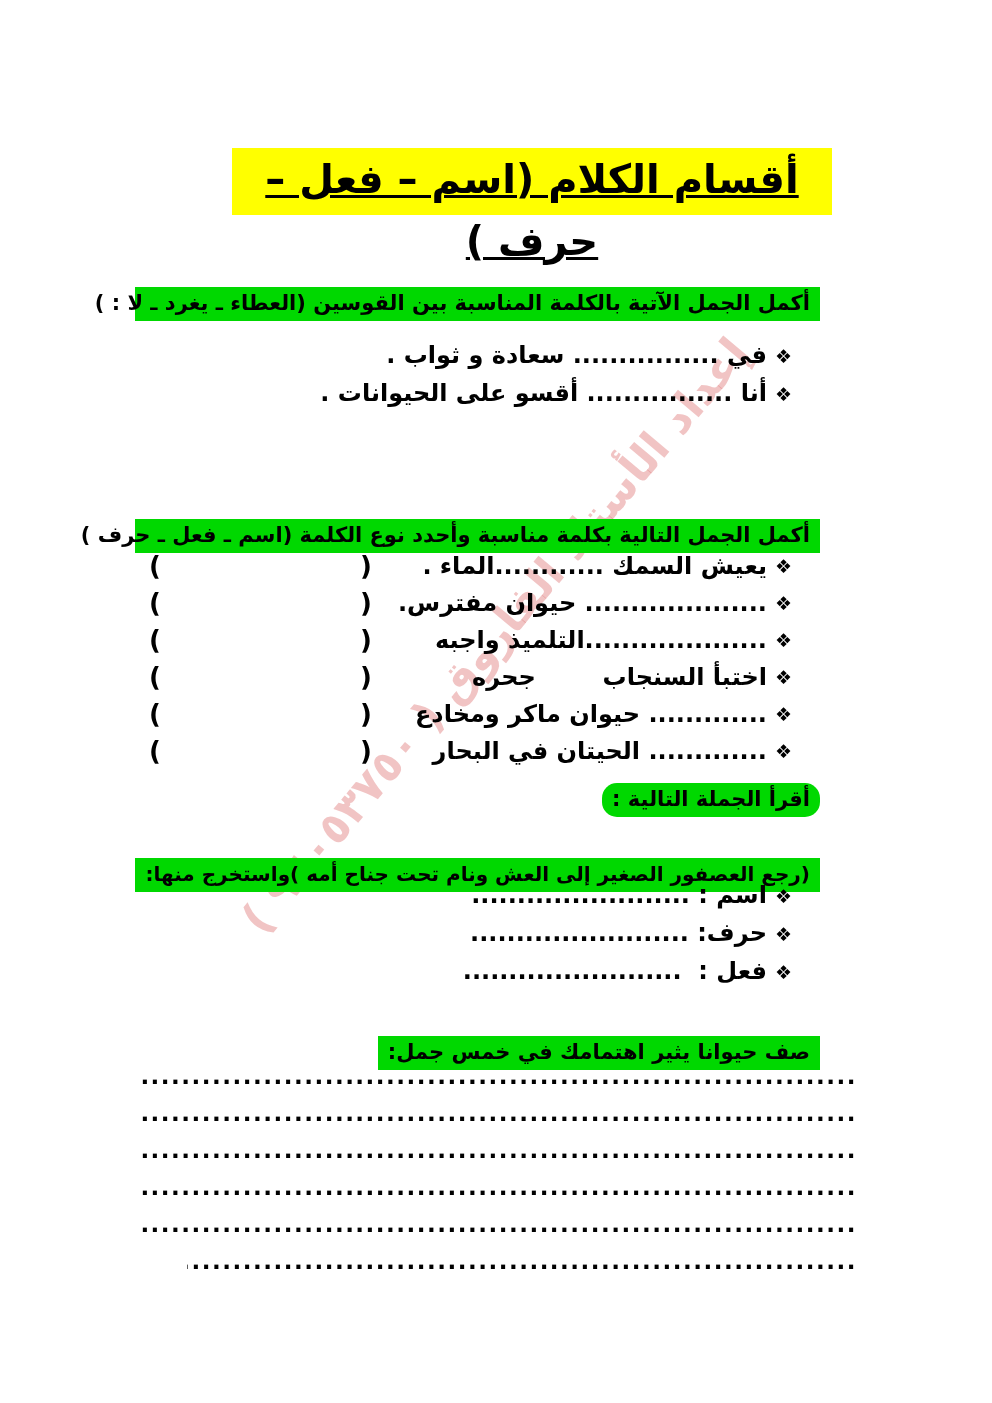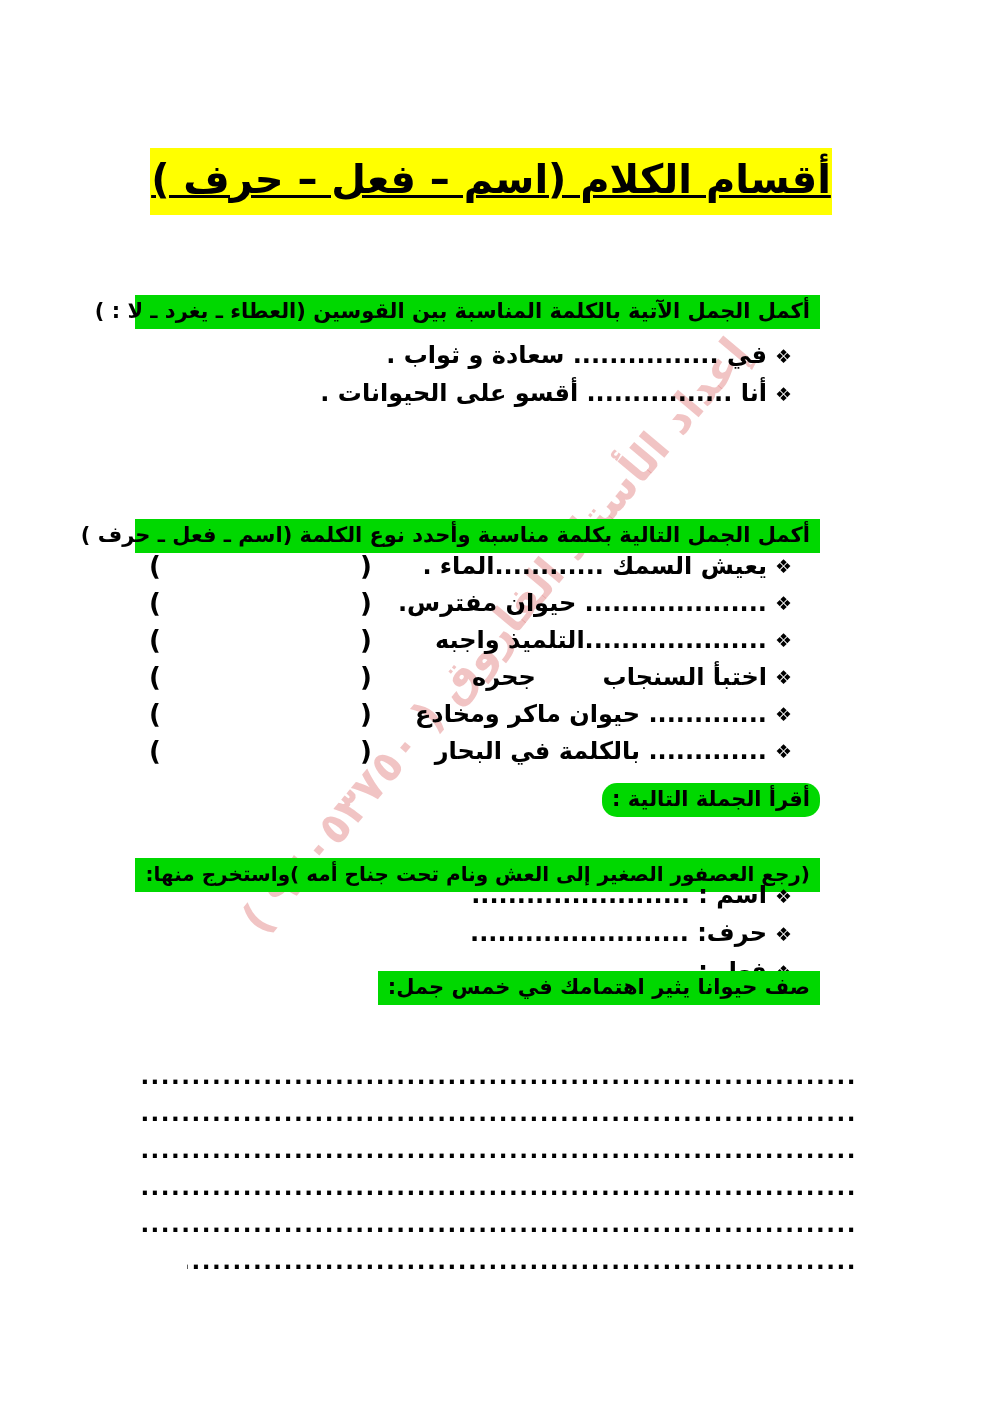--- a/index.html
+++ b/index.html
@@ -28,21 +28,21 @@
     z-index:0;
     pointer-events:none;
     white-space:nowrap;
   }
 
   .content { position:absolute; inset:0; z-index:1; }
 
   
   .main-title {
     position:absolute;
-    top:148px; right:160px; width:682px; height:67px;
+    top:148px; right:160px; width:600px; height:67px;
     background:#ffff00;
     font-size:40px;
     font-weight:bold;
     text-align:center;
     line-height:62px;
     text-decoration:underline;
     text-decoration-thickness:3px;
   }
 
   .green-bar {
@@ -50,25 +50,25 @@
     right:172px;
     background:#00d800;
     font-weight:bold;
     font-size:21px;
     padding:4px 10px 5px 10px;
     line-height:25px;
     white-space:nowrap;
   }
   .bar-full { left:135px; }
 
-  .h-fill  { top:287px;margin-top:8px; }
+  .h-fill  { top:287px; }
   .h-type  { top:500px;margin-top:19px; }
   .h-read  { top:783px;border-radius:15px; }
   .h-sentence { top:810px; font-size:20px;margin-top:48px; }
-  .h-write { top:971px;margin-left:7px; }
+  .h-write { top:1036px;margin-left:7px; }
 
   .list { position:absolute; right:172px; left:135px; }
   .list-fill { top:336px; }
   .list-type { top:548px; }
   .list-extract { top:876px; }
 
   .row {
     height:38px;
     line-height:38px;
     font-size:24px;
@@ -153,21 +153,21 @@
       </div>
       <div class="row row-type">
         <span><span class="bullet">❖</span><span>اختبأ السنجاب &nbsp;&nbsp;&nbsp;&nbsp;&nbsp;&nbsp; جحره</span></span>
         <span class="paren">(&nbsp;&nbsp;&nbsp;&nbsp;&nbsp;&nbsp;&nbsp;&nbsp;&nbsp;&nbsp;&nbsp;&nbsp;&nbsp;&nbsp;&nbsp;&nbsp;&nbsp;&nbsp;&nbsp;&nbsp;&nbsp;&nbsp;)</span>
       </div>
       <div class="row row-type">
         <span><span class="bullet">❖</span><span>............. حيوان ماكر ومخادع</span></span>
         <span class="paren">(&nbsp;&nbsp;&nbsp;&nbsp;&nbsp;&nbsp;&nbsp;&nbsp;&nbsp;&nbsp;&nbsp;&nbsp;&nbsp;&nbsp;&nbsp;&nbsp;&nbsp;&nbsp;&nbsp;&nbsp;&nbsp;&nbsp;)</span>
       </div>
       <div class="row row-type">
-        <span><span class="bullet">❖</span><span>............. بالكلمة في البحار</span></span>
+        <span><span class="bullet">❖</span><span>............. الحيتان في البحار</span></span>
         <span class="paren">(&nbsp;&nbsp;&nbsp;&nbsp;&nbsp;&nbsp;&nbsp;&nbsp;&nbsp;&nbsp;&nbsp;&nbsp;&nbsp;&nbsp;&nbsp;&nbsp;&nbsp;&nbsp;&nbsp;&nbsp;&nbsp;&nbsp;)</span>
       </div>
     </div>
 
     <div class="green-bar h-read">أقرأ الجملة التالية :</div>
     <div class="green-bar bar-full h-sentence">(رجع العصفور الصغير إلى العش ونام تحت جناح أمه )واستخرج منها:</div>
 
     <div class="list list-extract">
       <div class="row row-extract">
         <span class="bullet">❖</span><span>اسم : ........................</span>

